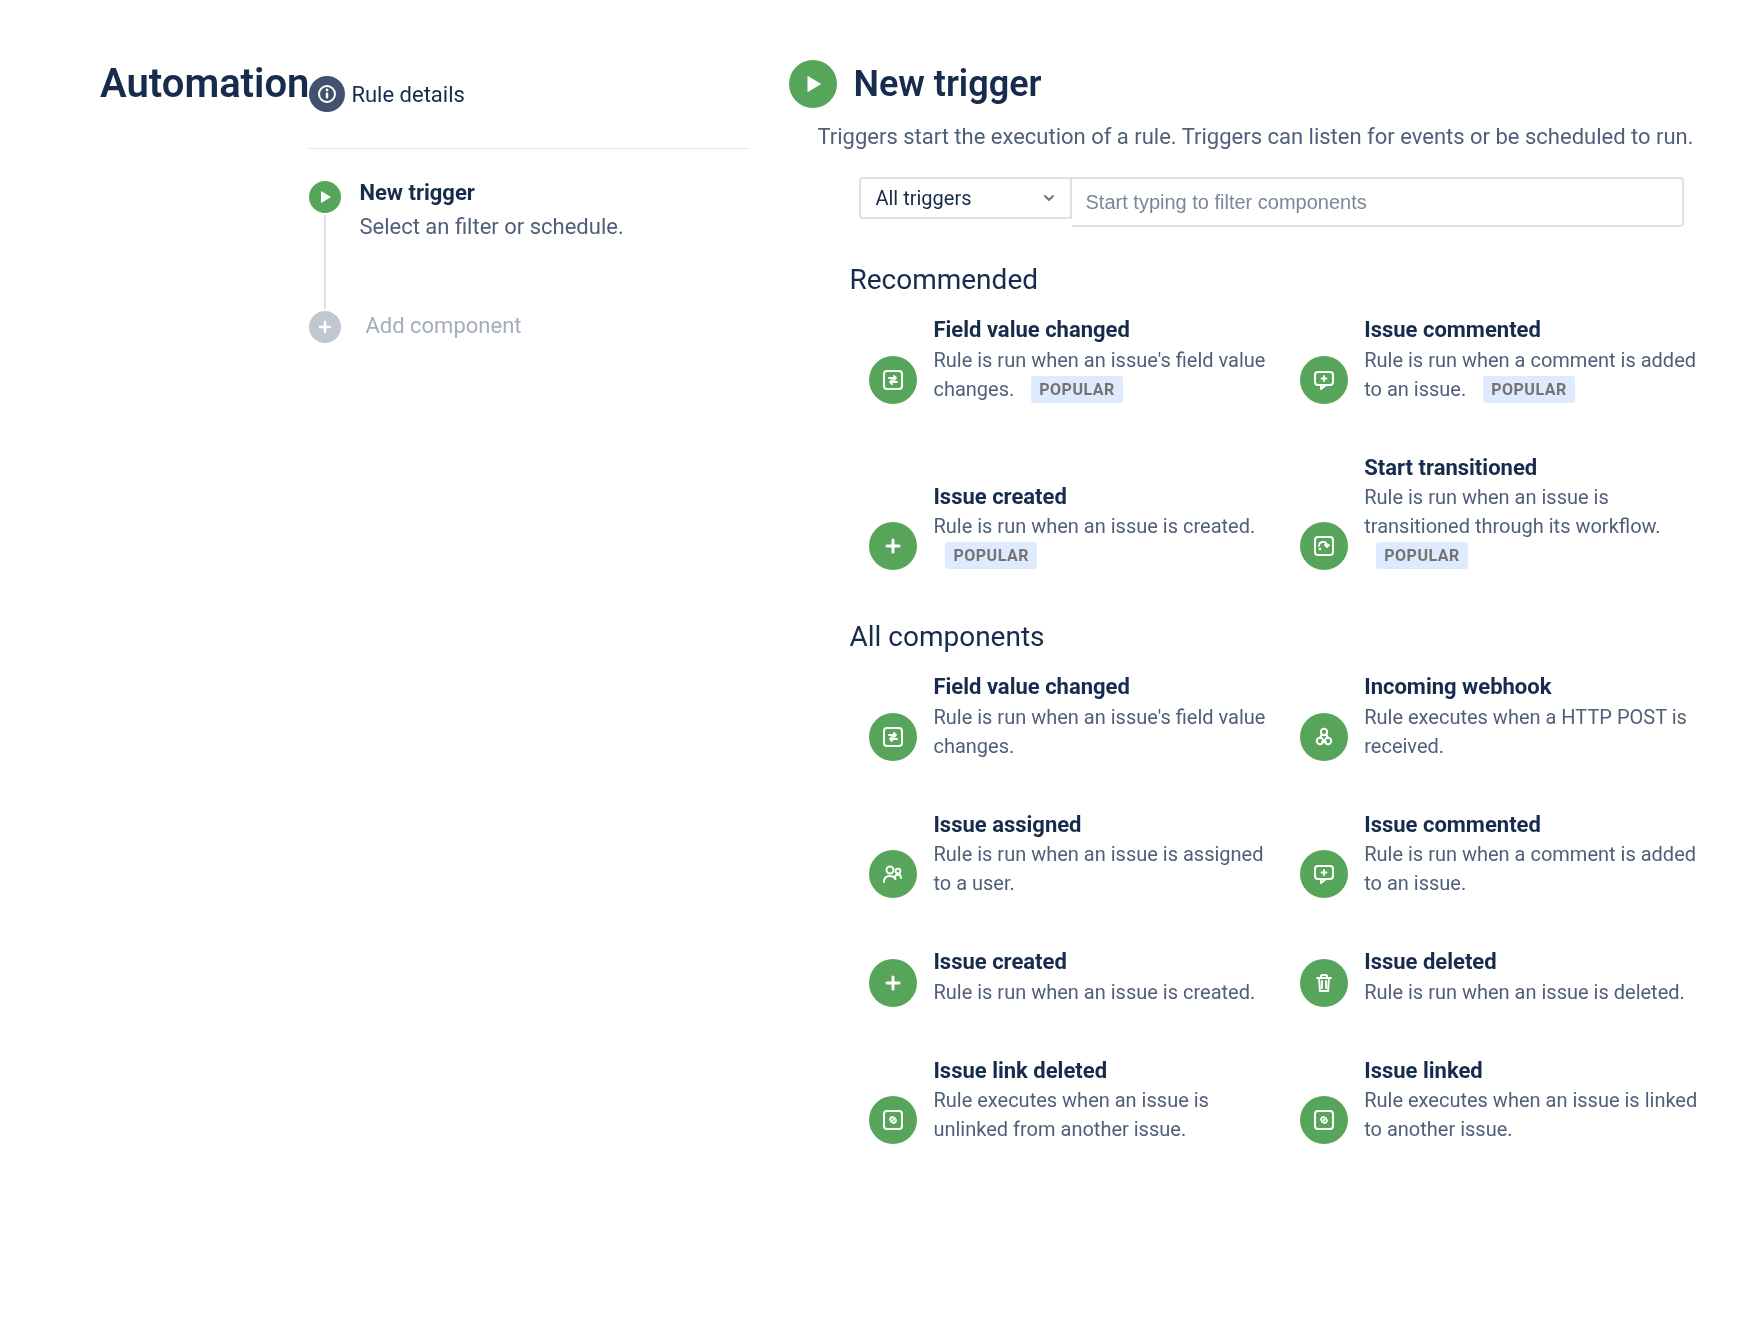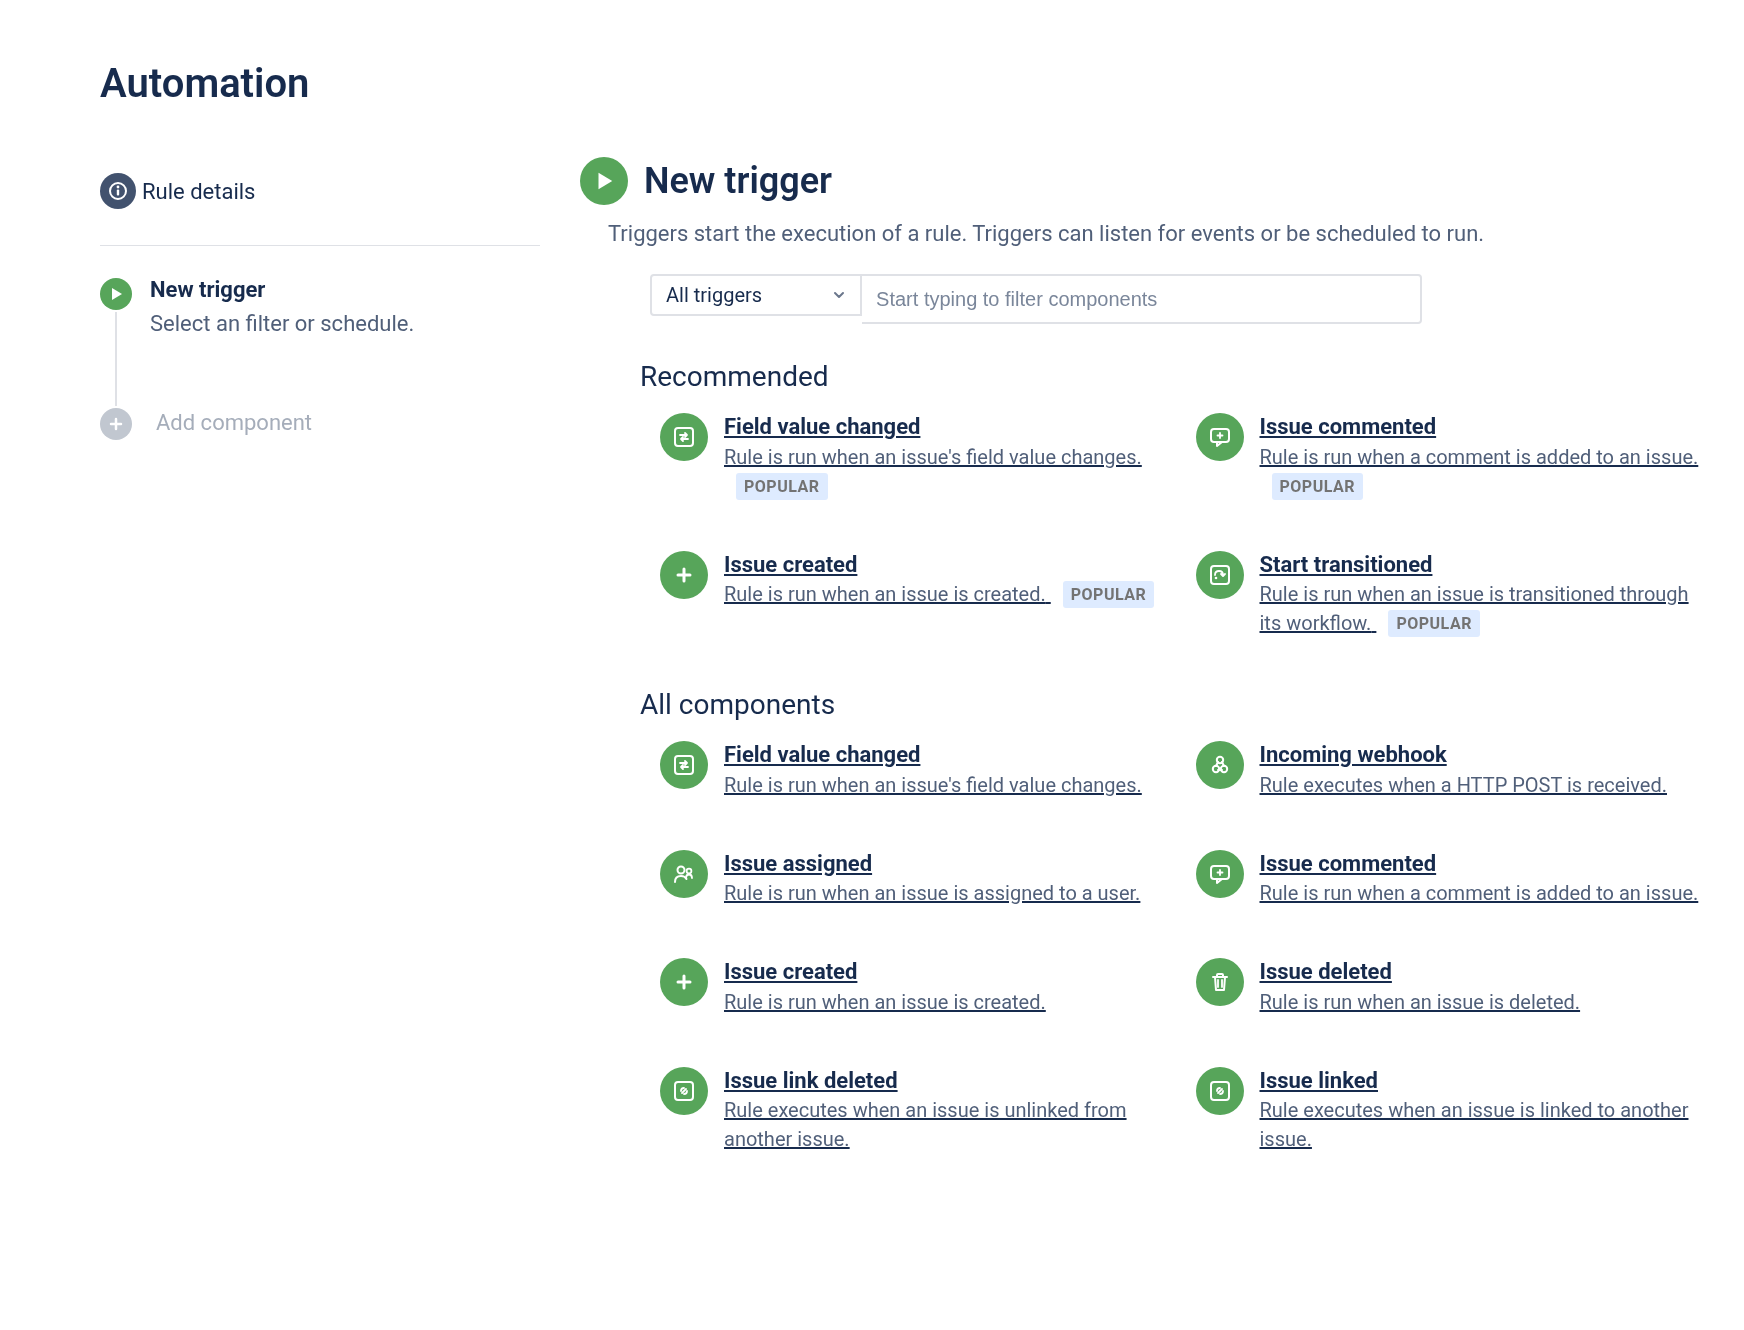--- a/index.html
+++ b/index.html
@@ -7,21 +7,21 @@
     font-family: -apple-system, BlinkMacSystemFont, "Segoe UI", Roboto, Helvetica, Arial, sans-serif;
     background: #fff;
     color: #172B4D;
     width: 1744px;
     height: 1330px;
     overflow: hidden;
   }
   .container {
     padding: 60px 43px 0 100px;
     display: flex;
-    flex-direction: column;
+    flex-direction: row;
   }
   .page-title {
     font-size: 40px;
     font-weight: 600;
     color: #172B4D;
     margin-bottom: 50px;
   }
   .body {
     display: flex;
     gap: 40px;
@@ -148,21 +148,21 @@
     align-items: center;
     padding: 0 14px;
     gap: 70px;
     font-size: 20px;
     color: #172B4D;
     background: #fff;
   }
   .dropdown .chev { color: #6B778C; }
   .filter-input {
     height: 50px;
-    width: 560px;
+    width: 612px;
     border: 2px solid #DFE1E6;
     border-left: none;
     border-radius: 0 4px 4px 0;
     padding: 0 14px;
     font-size: 20px;
     color: #172B4D;
     outline: none;
   }
   .filter-input::placeholder { color: #7A869A; }
   .section-heading {
@@ -175,23 +175,22 @@
     display: grid;
     grid-template-columns: 1fr 1fr;
     column-gap: 30px;
     row-gap: 50px;
     margin-left: 80px;
     margin-bottom: 50px;
   }
   .card {
     display: flex;
     gap: 16px;
-    align-items: flex-start;
+    align-items: flex-end;
     cursor: pointer;
-    text-decoration: underline;
   }
   .card-icon {
     width: 48px;
     height: 48px;
     border-radius: 50%;
     background: #57A55A;
     display: flex;
     align-items: center;
     justify-content: center;
     flex-shrink: 0;

